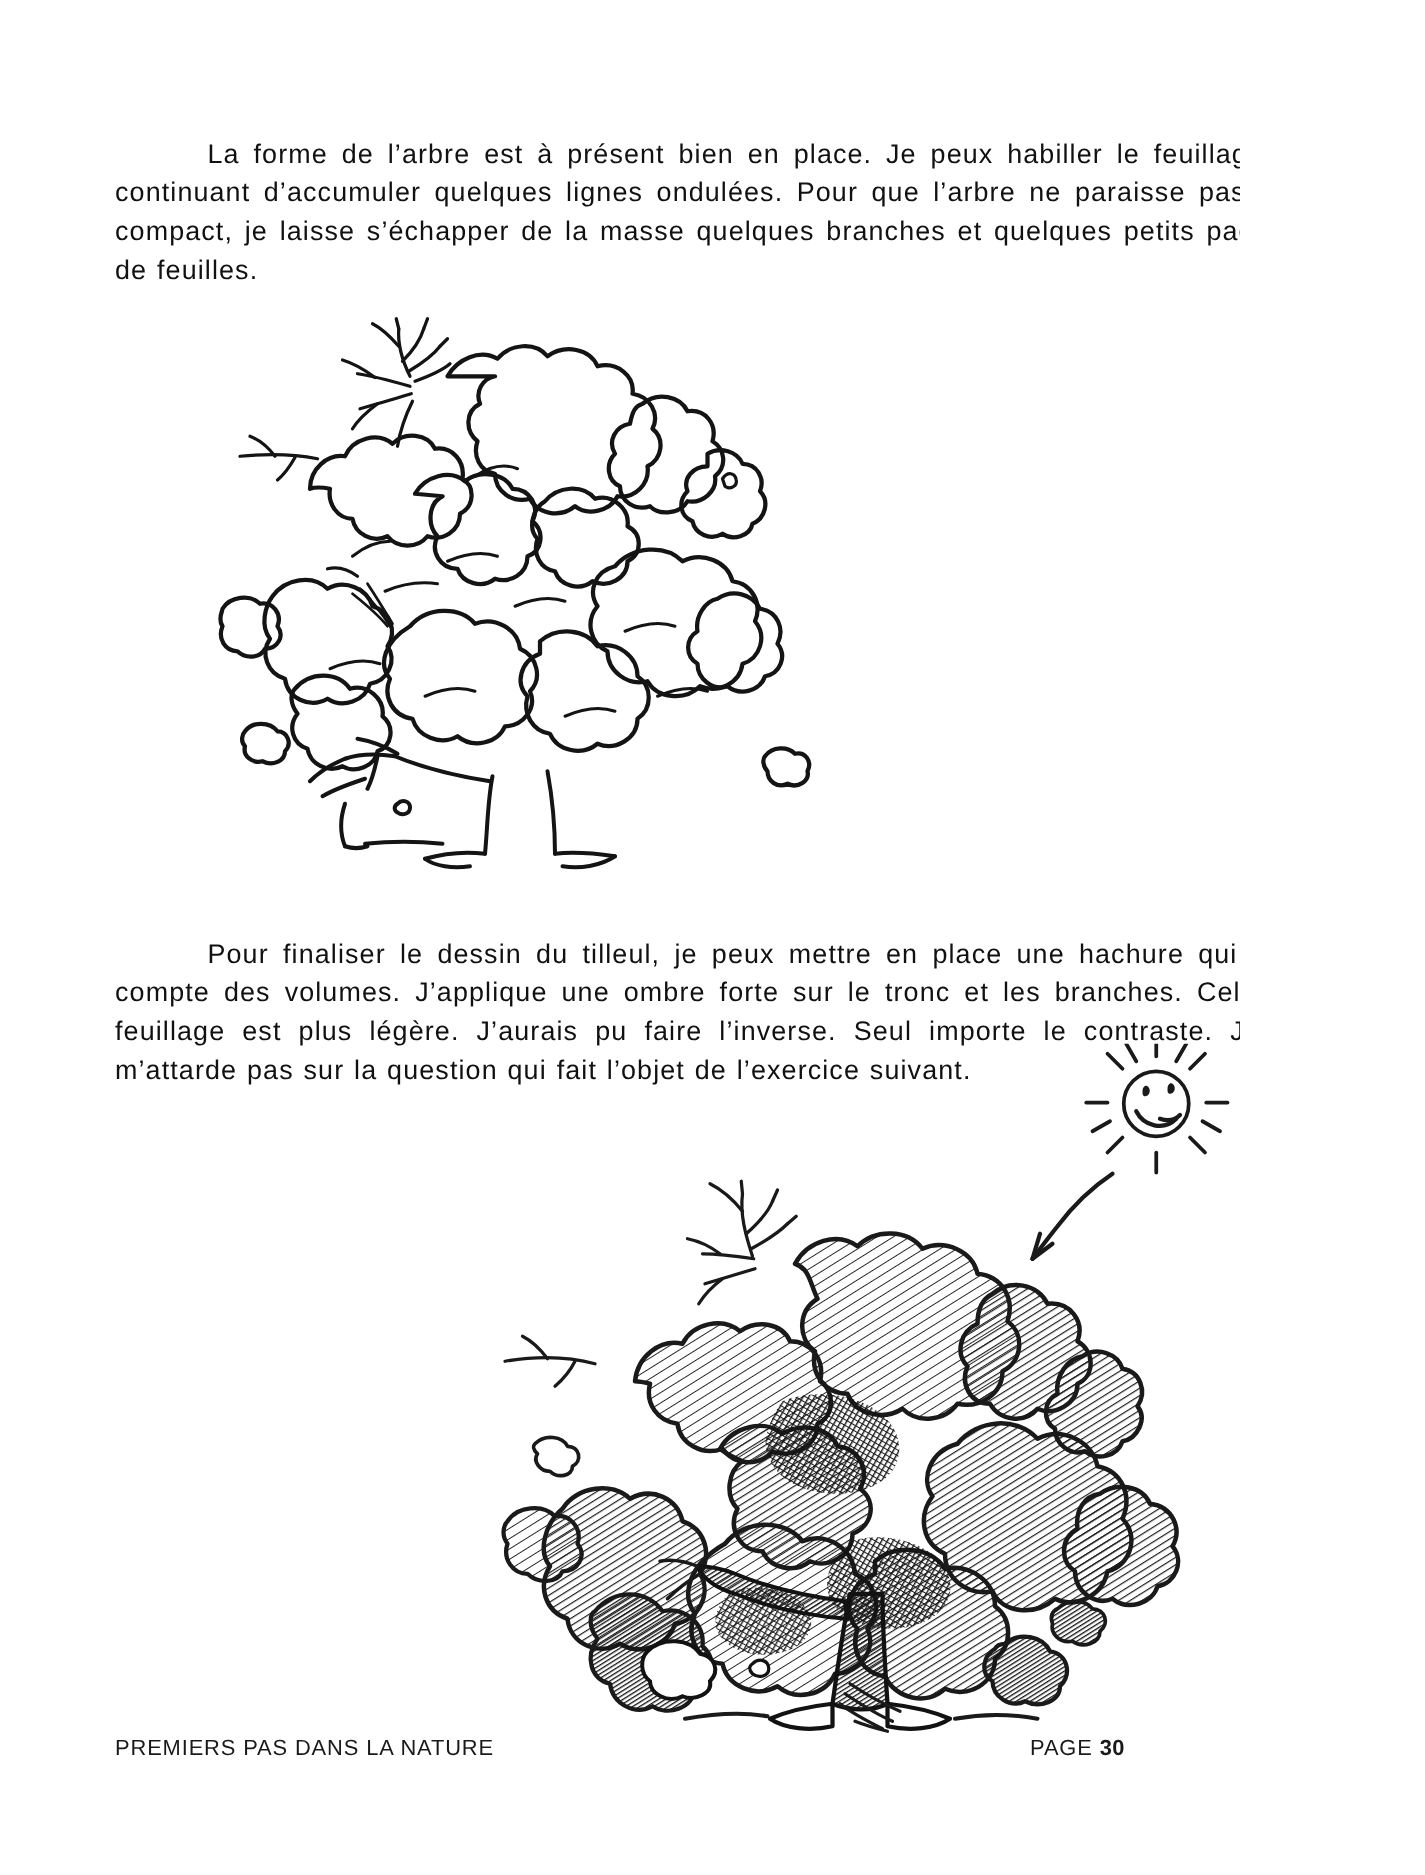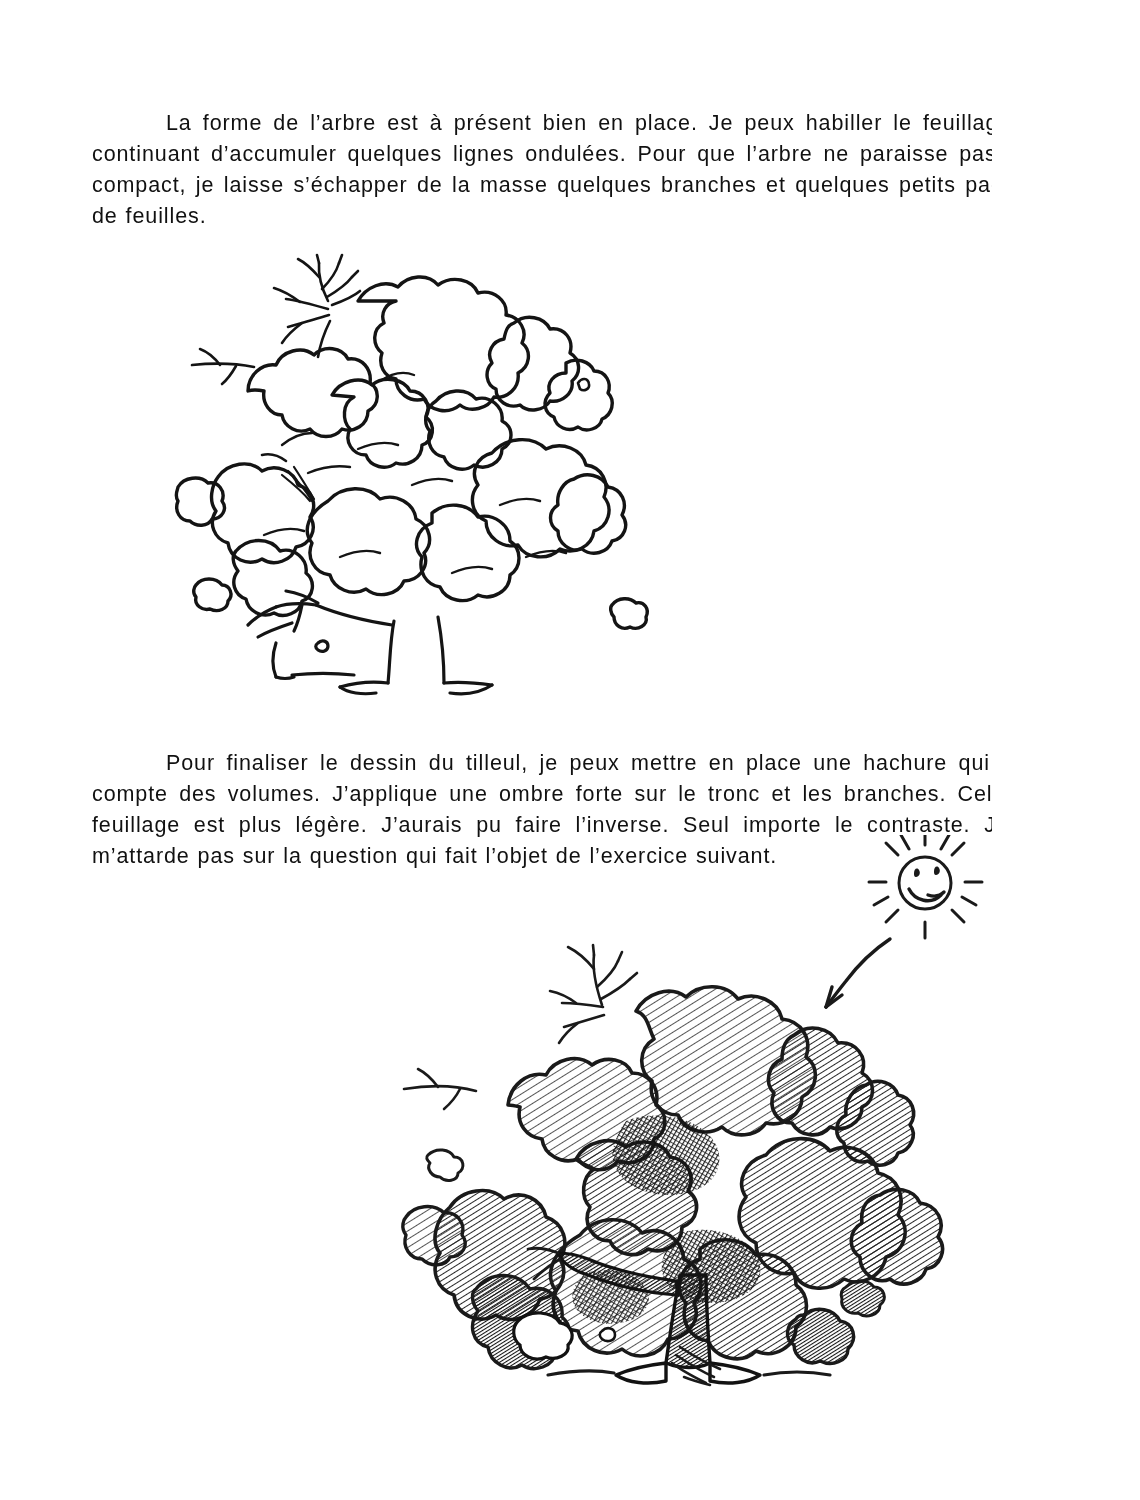--- a/index.html
+++ b/index.html
@@ -316,14 +316,18 @@
           <path d="M296 520 C308 528 320 536 334 542"></path>
           <path d="M292 528 C302 536 314 542 326 548"></path>
           <path d="M304 542 C314 546 322 548 330 550"></path>
         </g>
 
         <path d="M222 496 c5-5 13-3 13 4 c0 6-8 8-13 4 c-3-3-3-6 0-8 z" fill="#ffffff" stroke="#121212" stroke-width="2.6"></path>
       </g>
     </svg>
   </div>
 
+  <div class="footer">
+    <div class="footer-left">PREMIERS PAS DANS LA NATURE</div>
+    <div class="footer-right"><span class="page-word">PAGE</span><span>&nbsp;</span><span class="page-num">30</span></div>
+  </div>
 
 </div>
 
 </body></html>

